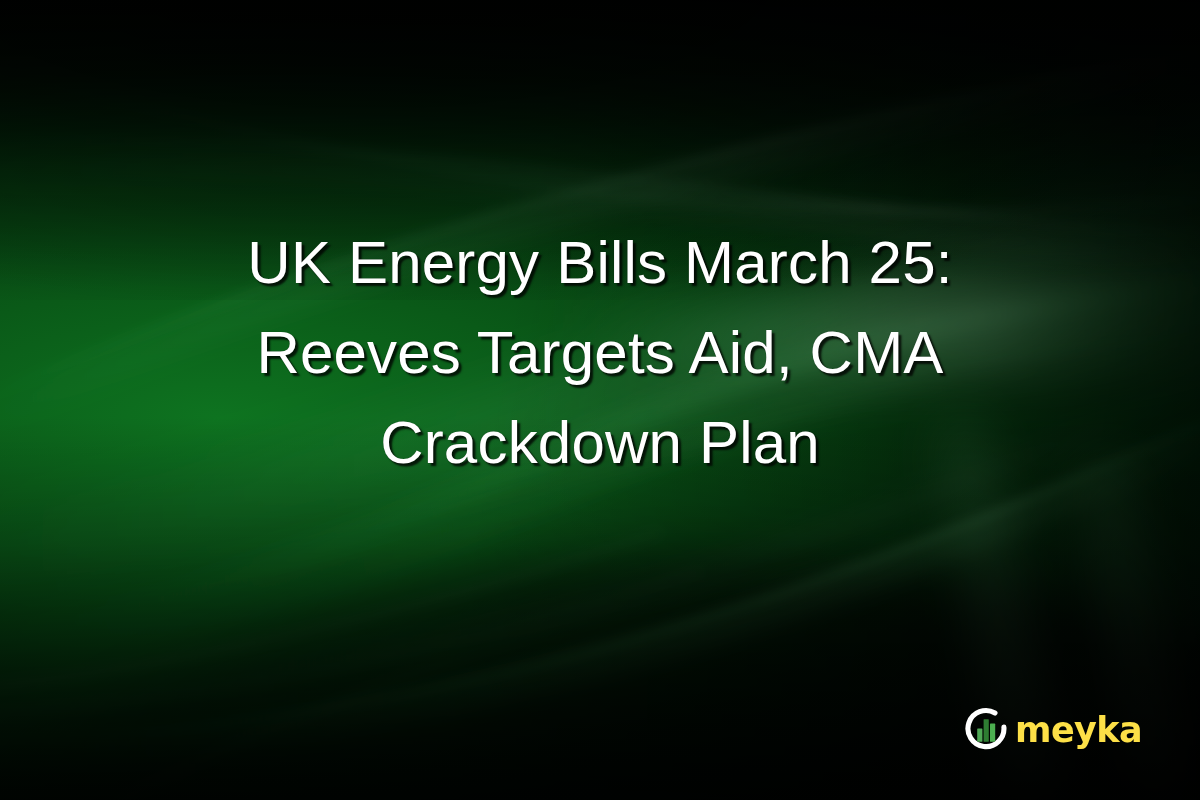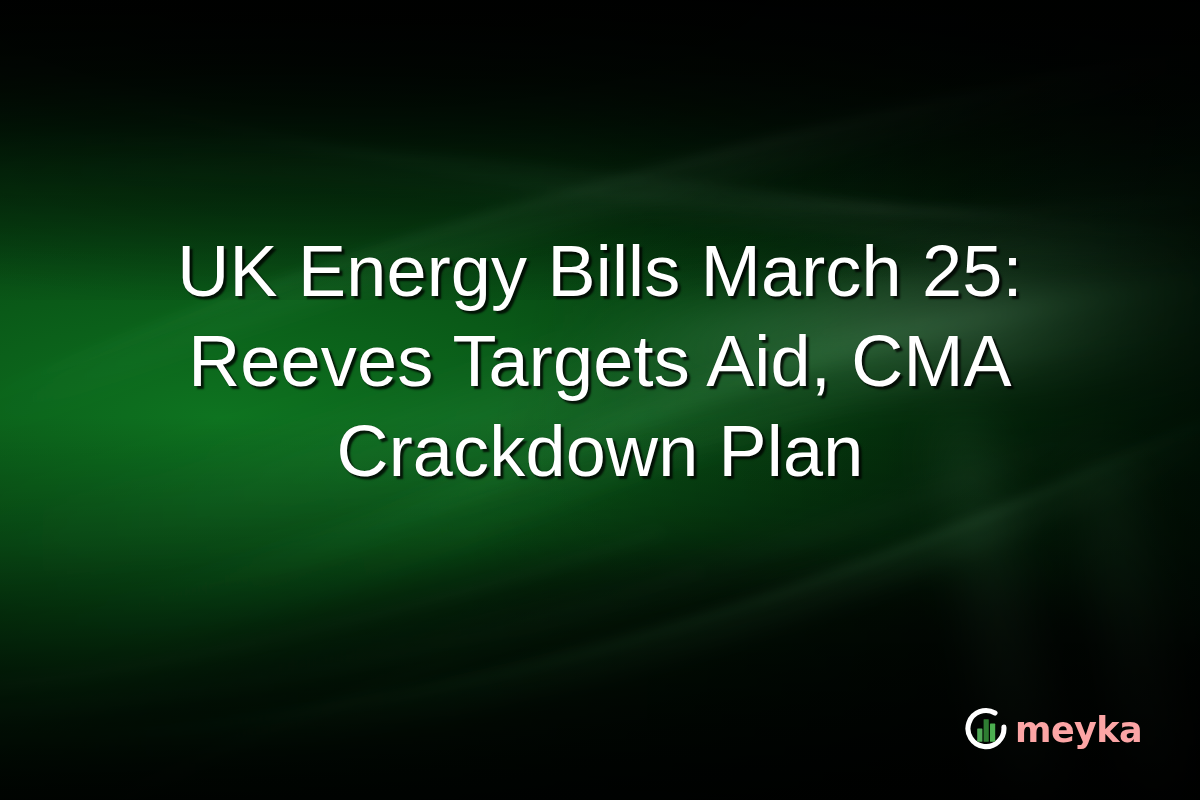--- a/index.html
+++ b/index.html
@@ -50,37 +50,37 @@
   .waves svg{display:block;width:1200px;height:800px;}
 
   
   .title{
     position:absolute;
     left:0;right:0;
     top:178px;
     padding:0 60px;
     text-align:center;
     color:#ffffff;
-    font-size:72px;
+    font-size:60px;
     font-weight:400;
     line-height:90px;
     letter-spacing:0.2px;
     text-shadow:3px 3px 2px rgba(0,0,0,0.78), 0 0 1px rgba(0,0,0,0.5);
     white-space:pre-line;
   }
 
   
   .logo{
     position:absolute;
     right:58px;bottom:48px;
     display:flex;align-items:center;gap:6px;
   }
   .logo-mark{width:46px;height:46px;flex:0 0 46px;display:block;}
   .logo-word{
-    color:#fca5a5;
+    color:#fde047;
     font-family:"DejaVu Sans","Liberation Sans",sans-serif;
     font-size:35px;font-weight:700;
     letter-spacing:-0.6px;
     line-height:1;
     position:relative;top:1px;
   }
 </style>
 </head>
 <body>
 

